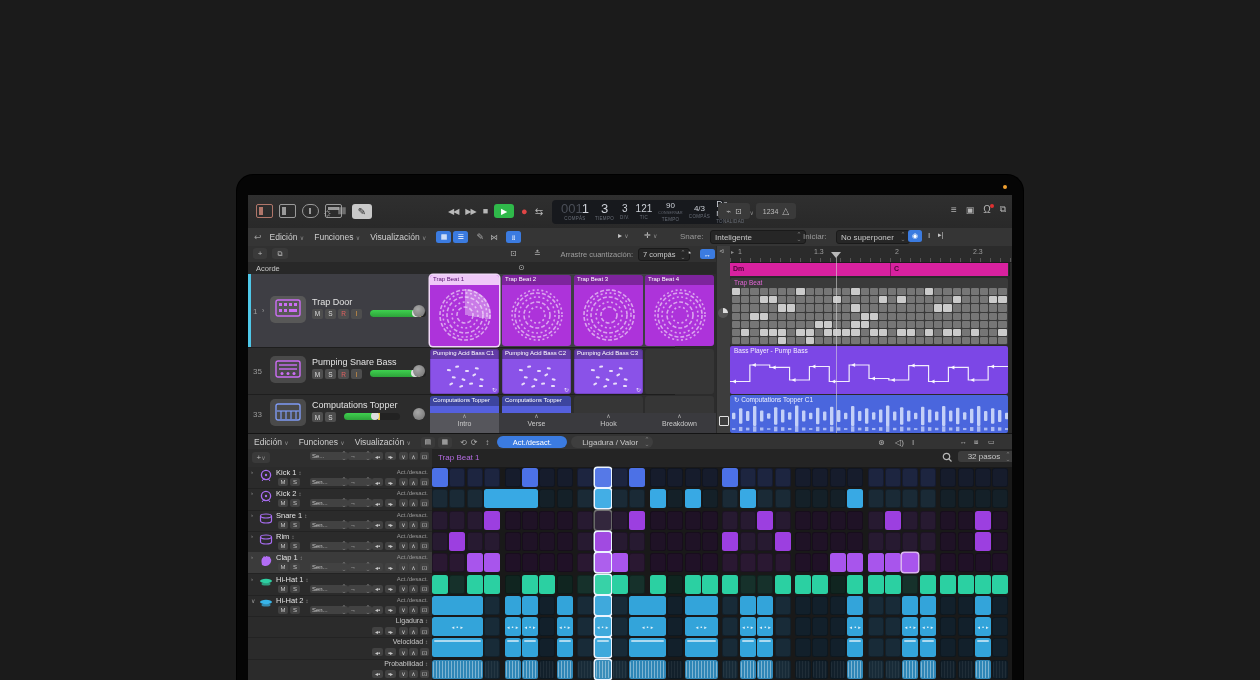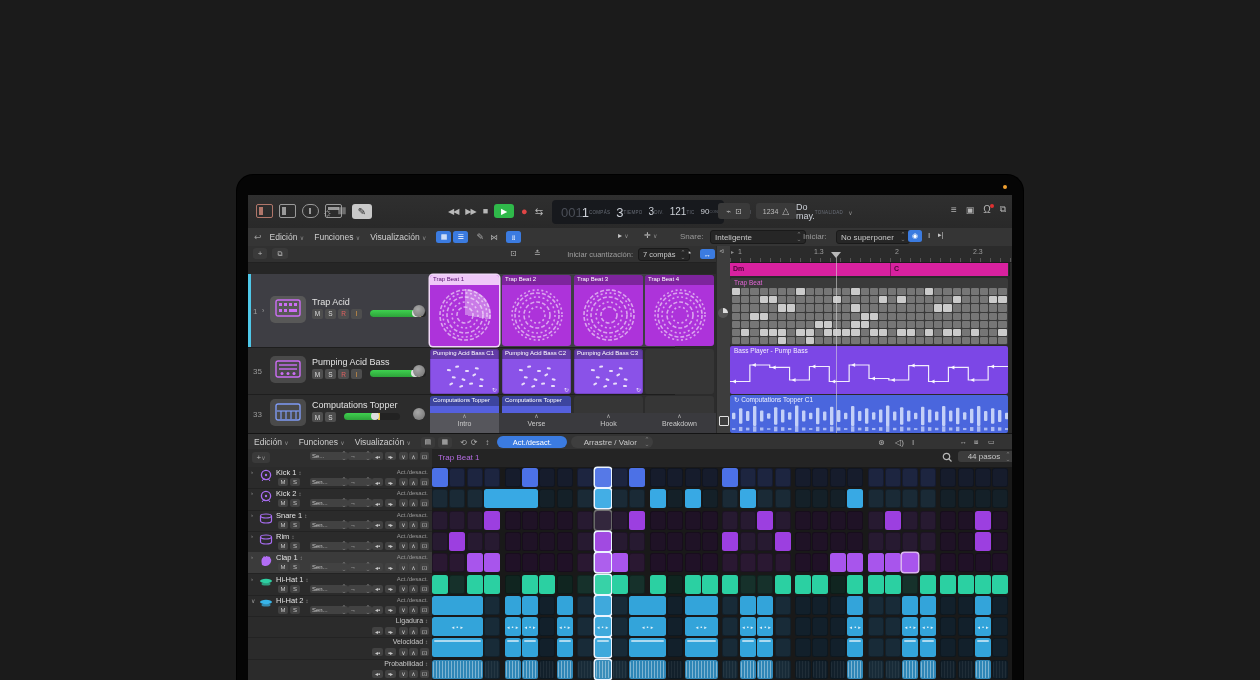--- a/index.html
+++ b/index.html
@@ -16,21 +16,21 @@
   .tb1{left:0;top:0;width:764px;height:33px;background:linear-gradient(#2f2f2f,#292929);border-bottom:1px solid #1c1c1c;}
   .ticon{display:inline-flex;align-items:center;justify-content:center;color:#b5b5b5;font-size:10px;}
   .sq-icon{width:15px;height:12px;border:1px solid #9a9a9a;border-radius:2px;position:relative;}
   .sq-icon i{position:absolute;background:#9a9a9a;}
   .pencil-btn{width:20px;height:15px;background:#c9c9c9;border-radius:3px;color:#2b2b2b;display:flex;align-items:center;justify-content:center;font-size:10px;}
   .transport{display:flex;align-items:center;gap:7px;}
   .tr-g{color:#b8b8b8;font-size:8px;letter-spacing:-1px;}
   .play-btn{width:20px;height:14px;background:#2fb94a;border-radius:3px;color:#fff;display:flex;align-items:center;justify-content:center;font-size:8px;}
   .rec-dot{color:#e04545;font-size:11px;}
   .lcd{background:#17191d;border-radius:4px;display:flex;align-items:center;padding:0 6px;color:#cdd1d8;}
-  .lcd .grp{display:flex;align-items:center;margin:0 3px;line-height:1;}
+  .lcd .grp{display:flex;flex-direction:column;align-items:center;margin:0 3px;line-height:1;}
   .lcd .val{font-size:13px;} .lcd .val.sm{font-size:8px;}
   .lcd .lbl{font-size:4.5px;color:#696e78;margin-top:2px;letter-spacing:.3px;}
   .lcd .dim{color:#4a4e57;}
   .pill{background:#3a3a3a;border-radius:3px;display:inline-flex;align-items:center;justify-content:center;color:#bdbdbd;}
   
   .tb2{left:0;top:33px;width:764px;height:18px;background:#353535;border-bottom:1px solid #1e1e1e;display:flex;align-items:center;}
   .menu{color:#cfcfcf;font-size:8.5px;margin-right:10px;white-space:nowrap;}
   .chev{color:#8b8b8b;font-size:6px;}
   .blue-btn{background:#3b7be0;border-radius:2.5px;color:#fff;display:inline-flex;align-items:center;justify-content:center;}
   .drop{background:#262626;border:1px solid #1a1a1a;border-radius:3px;color:#c8c8c8;font-size:8px;display:inline-flex;align-items:center;justify-content:space-between;padding:0 4px;height:12px;}
@@ -202,48 +202,52 @@
       <span class="abs" style="left:680px;top:3px;color:#c8c8c8;font-size:8px">I</span>
       <span class="abs" style="left:690px;top:3px;color:#c8c8c8;font-size:7px">▸|</span>
 
     </div>
 
     <div class="abs llhead">
       <span class="abs pill" style="left:5px;top:2px;width:14px;height:11px;font-size:8px">+</span>
       <span class="abs pill" style="left:24px;top:2px;width:16px;height:11px;font-size:7px">⧉</span>
       <span class="abs" style="left:262px;top:3px;color:#b0b0b0;font-size:8px">⊡</span>
       <span class="abs" style="left:286px;top:3px;color:#b0b0b0;font-size:8px">≛</span>
-      <span class="abs" style="right:97px;top:4px;color:#9e9e9e;font-size:7.5px">Iniciar cuantización:</span>
+      <span class="abs" style="right:97px;top:4px;color:#9e9e9e;font-size:7.5px">Arrastre cuantización:</span>
       <span class="abs drop" style="left:390px;top:2px;width:42px;height:11px;font-size:7.5px">
             <span>7 compás</span>
             <span class="updn">⌃<br>⌄</span>
           </span>
       <span class="abs" style="left:438px;top:2px;color:#ccc;font-size:9px">◔</span>
       <span class="abs blue-btn" style="left:452px;top:3px;width:15px;height:10px;font-size:7px">↔</span>
     </div>
 
+    <div class="abs acorde">
+      <span class="abs" style="left:8px;top:2px;color:#c7c7c7;font-size:7.5px">Acorde</span>
+      <span class="abs" style="left:270px;top:1px;color:#aaa;font-size:8px">⊙</span>
+    </div>
 
     <div class="abs trkarea" id="trkarea">
           <div class="trk sel" style="top: 0px; height: 73px;">
             <div class="stripe"></div>
             <div class="tnum" style="top: 32.5px;">1</div>
             <div class="tdisc" style="top: 32.5px;">›</div>
             <div class="iplate" style="top: 21.5px; background: rgb(88, 88, 88);">
               <span><svg width="26" height="18" viewBox="0 0 26 18">
                   <rect x="1" y="1" width="24" height="16" rx="2" fill="none" stroke="#cc6df5" stroke-width="1.4"></rect>
                   <rect x="4" y="4" width="3" height="3" fill="#cc6df5"></rect>
                   <rect x="9" y="4" width="3" height="3" fill="#cc6df5"></rect>
                   <rect x="14" y="4" width="3" height="3" fill="#cc6df5"></rect>
                   <rect x="19" y="4" width="3" height="3" fill="#cc6df5"></rect>
                   <rect x="4" y="10" width="3" height="3" fill="#cc6df5"></rect>
                   <rect x="9" y="10" width="3" height="3" fill="#cc6df5"></rect>
                   <rect x="14" y="10" width="8" height="3" fill="#cc6df5"></rect>
                 </svg></span>
             </div>
-            <div class="tname" style="top: 22.5px;">Trap Acid</div>
+            <div class="tname" style="top: 22.5px;">Trap Door</div>
             <div class="msbtn" style="left: 64px; top: 34.5px;">M</div>
             <div class="msbtn" style="left: 77px; top: 34.5px;">S</div>
             <div class="msbtn" style="left: 90px; top: 34.5px; color: rgb(224, 96, 96);">R</div>
             <div class="msbtn" style="left: 103px; top: 34.5px; color: rgb(224, 154, 69);">I</div>
             <div class="meter" style="left: 122px; top: 35.5px;">
               <div class="fill" style="width: 82%;"></div>
               <div class="mk" style="left: 88%;"></div>
               <div class="mknob" style="left: calc(82% - 4px);"></div>
             </div>
             <div class="knob" style="left: 165px; top: 30.5px;"></div>
@@ -253,21 +257,21 @@
             <div class="iplate" style="top: 8px;">
               <span><svg width="26" height="18" viewBox="0 0 26 18">
                   <rect x="1" y="1" width="24" height="16" rx="2" fill="none" stroke="#cc6df5" stroke-width="1.4"></rect>
                   <line x1="4" y1="5" x2="22" y2="5" stroke="#cc6df5" stroke-width="1.4"></line>
                   <line x1="4" y1="9" x2="22" y2="9" stroke="#cc6df5" stroke-width="1.4"></line>
                   <circle cx="7" cy="13.5" r="1.5" fill="#cc6df5"></circle>
                   <circle cx="13" cy="13.5" r="1.5" fill="#cc6df5"></circle>
                   <circle cx="19" cy="13.5" r="1.5" fill="#cc6df5"></circle>
                 </svg></span>
             </div>
-            <div class="tname" style="top: 9px;">Pumping Acid Bass</div>
+            <div class="tname" style="top: 9px;">Pumping Snare Bass</div>
             <div class="msbtn" style="left: 64px; top: 21px;">M</div>
             <div class="msbtn" style="left: 77px; top: 21px;">S</div>
             <div class="msbtn" style="left: 90px; top: 21px; color: rgb(224, 96, 96);">R</div>
             <div class="msbtn" style="left: 103px; top: 21px; color: rgb(224, 154, 69);">I</div>
             <div class="meter" style="left: 122px; top: 22px;">
               <div class="fill" style="width: 80%;"></div>
               <div class="mk" style="left: 86%;"></div>
               <div class="mknob" style="left: calc(80% - 4px);"></div>
             </div>
             <div class="knob" style="left: 165px; top: 17px;"></div>
@@ -792,21 +796,21 @@
       <span class="menu" style="margin-left:6px"><span>Edición</span> <span class="chev">∨</span></span>
       <span class="menu"><span>Funciones</span> <span class="chev">∨</span></span>
       <span class="menu"><span>Visualización</span> <span class="chev">∨</span></span>
       <span class="pill" style="width:14px;height:11px;font-size:7px;margin-right:3px">▤</span>
       <span class="pill" style="width:14px;height:11px;font-size:7px;margin-right:8px">▦</span>
       <span style="color:#aaa;font-size:8px;margin-right:4px">⟲</span>
       <span style="color:#aaa;font-size:8px;margin-right:8px">⟳</span>
       <span style="color:#aaa;font-size:8px;margin-right:8px">↕</span>
       <span class="blue-btn" style="width:70px;height:12px;font-size:7.5px;border-radius:6px;margin-right:4px">Act./desact.</span>
       <span class="drop" style="width:74px;height:12px;border-radius:6px;background:#3e3e3e;border:none">
-            <span style="margin:0 auto">Arrastre / Valor</span>
+            <span style="margin:0 auto">Ligadura / Valor</span>
             <span class="updn">⌃<br>⌄</span>
           </span>
       <span class="abs" style="left:630px;top:4px;color:#b5b5b5;font-size:8px">⊛</span>
       <span class="abs" style="left:647px;top:4px;color:#b5b5b5;font-size:8px">◁)</span>
       <span class="abs" style="left:664px;top:4px;color:#b5b5b5;font-size:8px">I</span>
 
       <span class="abs" style="left:712px;top:4px;color:#b5b5b5;font-size:7px">↔</span>
       <span class="abs" style="left:726px;top:4px;color:#b5b5b5;font-size:7px">⧈</span>
       <span class="abs" style="left:740px;top:4px;color:#b5b5b5;font-size:7px">▭</span>
     </div>
@@ -830,21 +834,21 @@
           <div class="cbtn" style="left: 161px; width: 9px; top: 3px;">∧</div>
           <div class="cbtn" style="left: 172px; width: 9px; top: 3px;">⊡</div>
         </div>
     <div class="abs seqhdR">
       <span class="abs" style="left:6px;top:4px;color:#b36be0;font-size:8px">Trap Beat 1</span>
       <svg class="abs" style="left:510px;top:3px" width="11" height="11" viewBox="0 0 11 11">
             <circle cx="4.5" cy="4.5" r="3.2" fill="none" stroke="#b5b5b5" stroke-width="1.2"></circle>
             <line x1="7" y1="7" x2="9.5" y2="9.5" stroke="#b5b5b5" stroke-width="1.2"></line>
           </svg>
       <span class="abs drop" style="left:526px;top:2px;width:48px;height:11px;background:#3c3c3c;border:none">
-            <span style="margin:0 auto">44 pasos</span>
+            <span style="margin:0 auto">32 pasos</span>
             <span class="updn">⌃<br>⌄</span>
           </span>
     </div>
 
     <div class="abs seqleft" id="seqleft">
           <div class="srow" style="top: 0px;">
             <div style="position: absolute; left: 3px; top: 2px; font-size: 6px; color: rgb(154, 154, 154);">›</div>
             <div style="position: absolute; left: 11px; top: 2px;"><span><svg width="14" height="13" viewBox="0 0 14 13">
                   <circle cx="7" cy="6" r="4.6" fill="none" stroke="#a86df2" stroke-width="1.3"></circle>
                   <circle cx="7" cy="6" r="1.2" fill="#a86df2"></circle>

